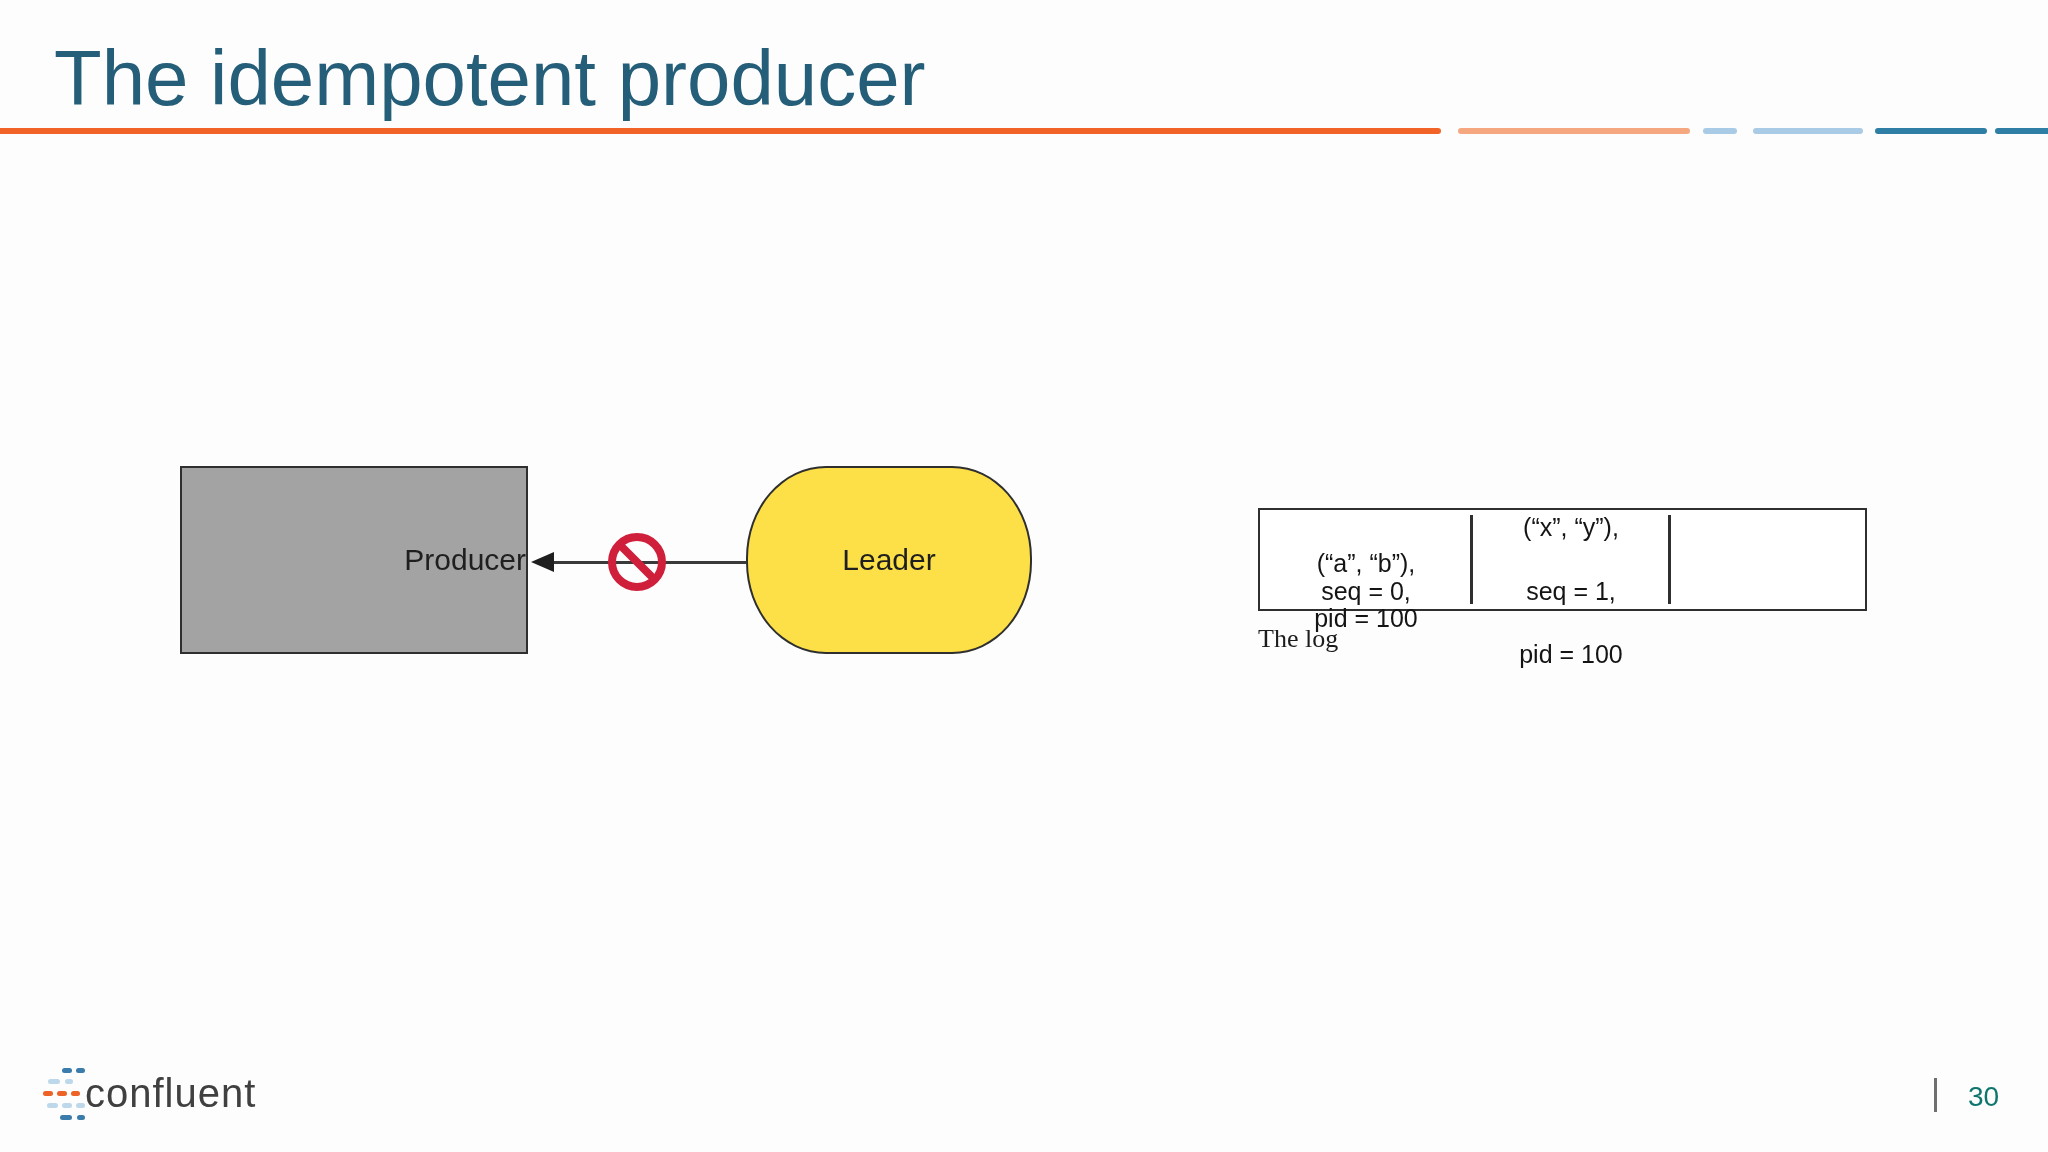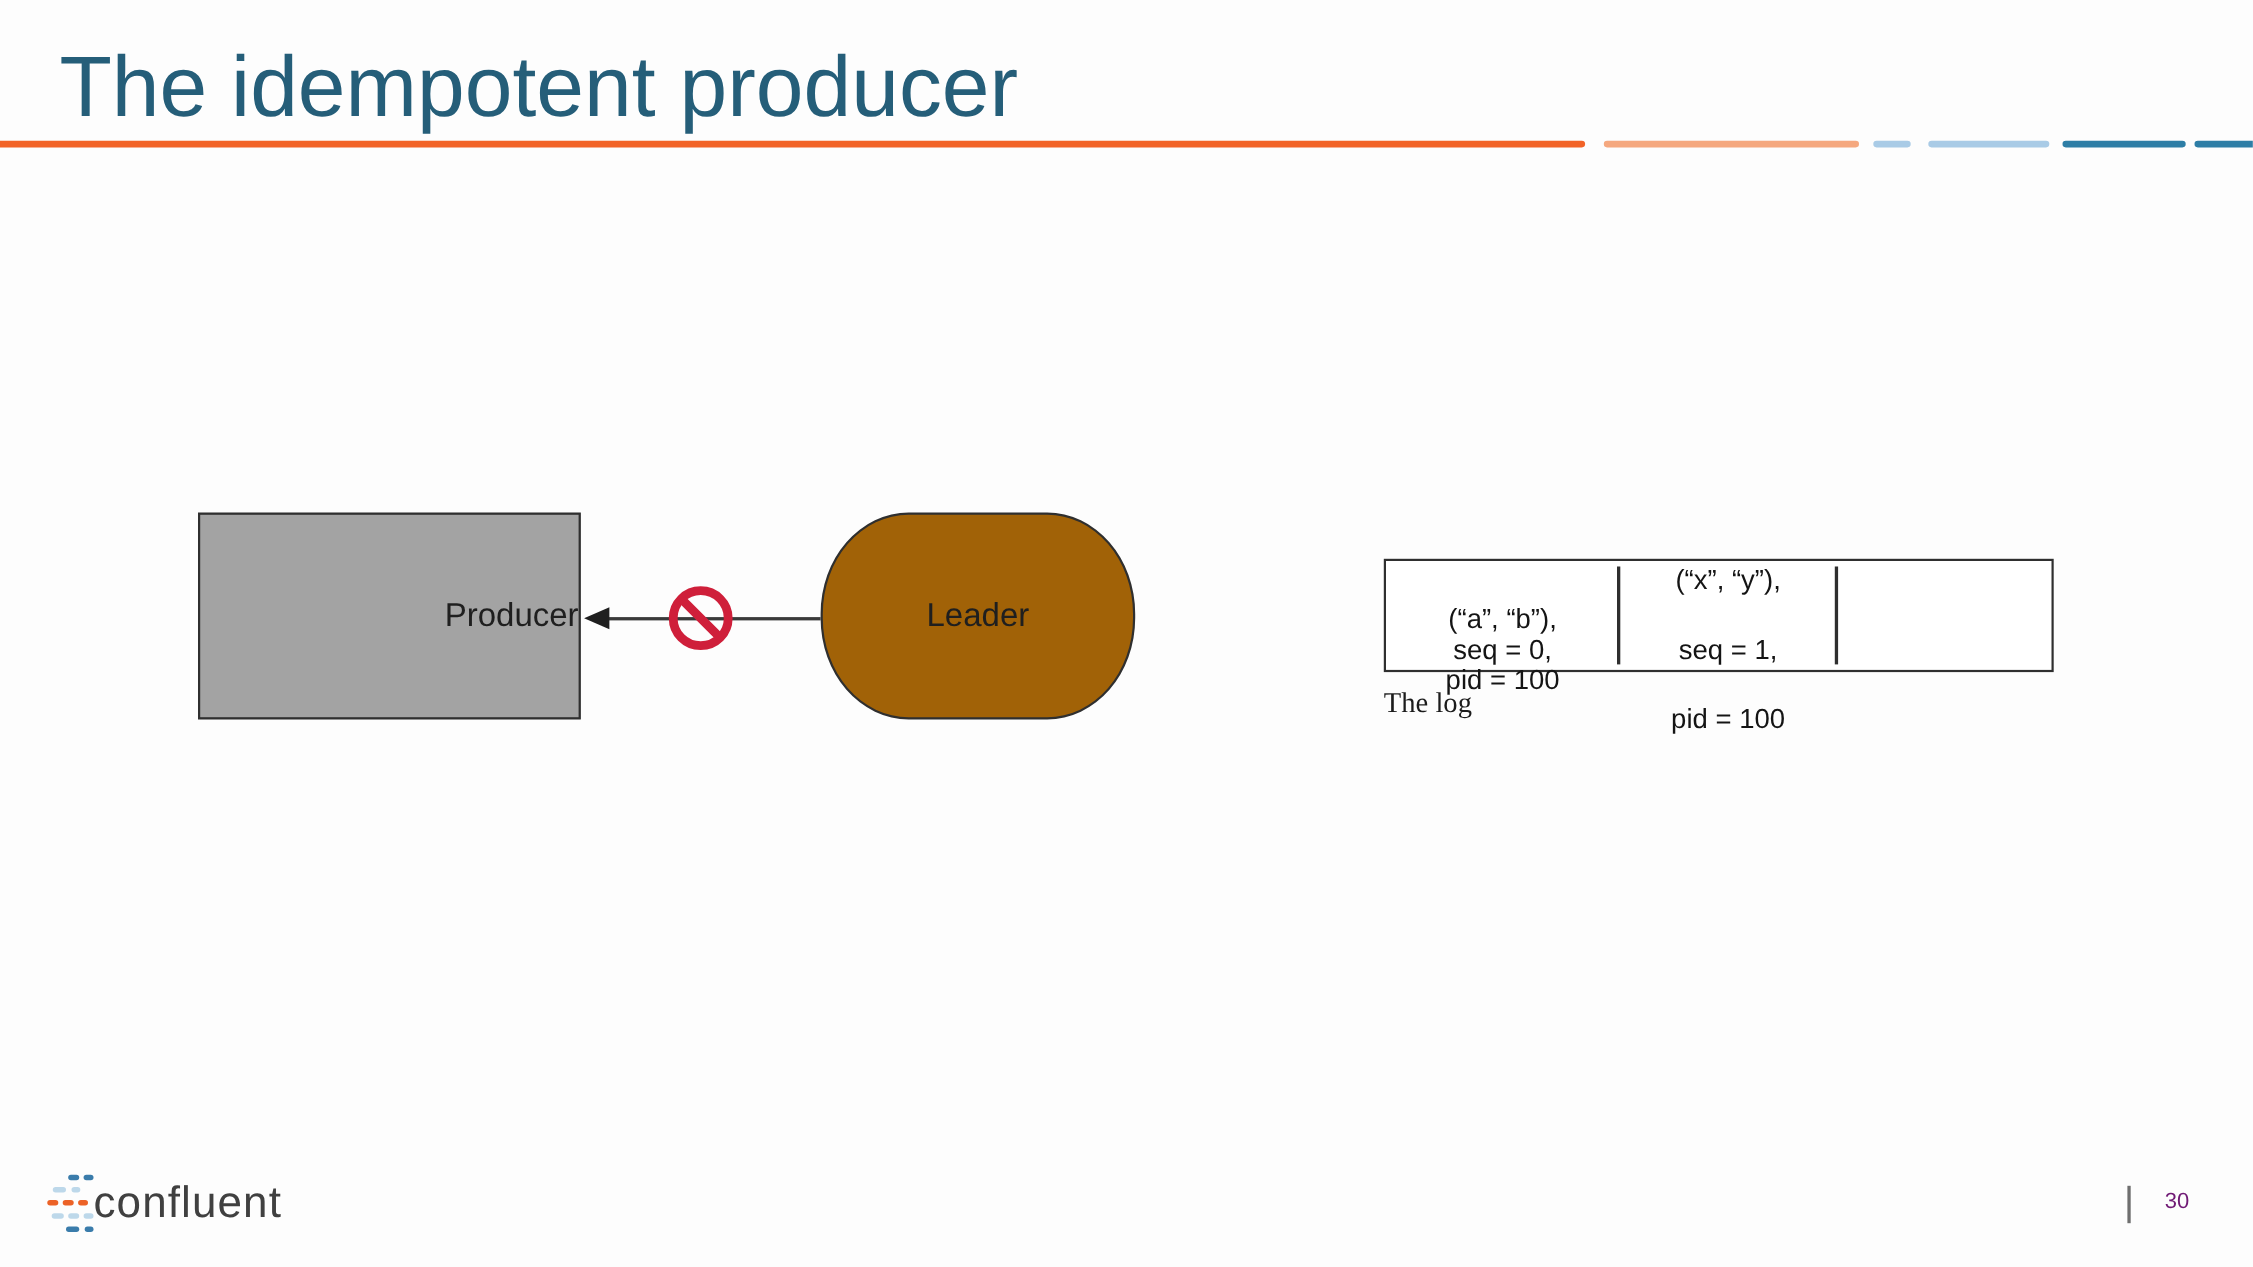--- a/index.html
+++ b/index.html
@@ -22,21 +22,21 @@
   .seg6{left:1995px;width:53px;background:#2e7ea6;border-top-right-radius:0;border-bottom-right-radius:0;}
   
   .node-label{font-size:30px;color:#1f1f1f;}
   .producer-box{
     position:absolute;left:180px;top:466px;width:348px;height:188px;
     border:2.5px solid #2f2f2f;box-sizing:border-box;background:#a3a3a3;
     display:flex;align-items:center;justify-content:flex-end;
   }
   .leader-node{
     position:absolute;left:746px;top:466px;width:286px;height:188px;
-    border:2.5px solid #2f2f2f;box-sizing:border-box;background:#a16207;
+    border:2.5px solid #2f2f2f;box-sizing:border-box;background:#fde047;
     border-radius:80px / 92px;
     display:flex;align-items:center;justify-content:center;
   }
   .arrow-line{
     position:absolute;left:548px;top:561px;width:198px;height:3px;background:#3a3a3a;
   }
   .arrow-head{
     position:absolute;left:531px;top:552px;width:0;height:0;
     border-top:10px solid transparent;border-bottom:10px solid transparent;
     border-right:23px solid #1f1f1f;
@@ -80,21 +80,21 @@
   .b-light{background:#bdd8ea;}
   .b-orange{background:#ec6227;}
   .wordmark{
     position:absolute;left:45px;top:7px;
     font-size:40px;line-height:48px;color:#404040;letter-spacing:1px;
   }
   .footer-bar{
     position:absolute;left:1934px;top:1078px;width:2.5px;height:34px;background:#6f6f6f;
   }
   .page-number{
-    position:absolute;left:1968px;top:1081px;font-size:20px;color:#701a75;
+    position:absolute;left:1968px;top:1081px;font-size:28px;color:#0f766e;
   }
 </style>
 </head>
 <body>
 
 <div class="slide-title">The idempotent producer</div>
 
 <div>
   <div class="rule-seg seg1"></div>
   <div class="rule-seg seg2"></div>

